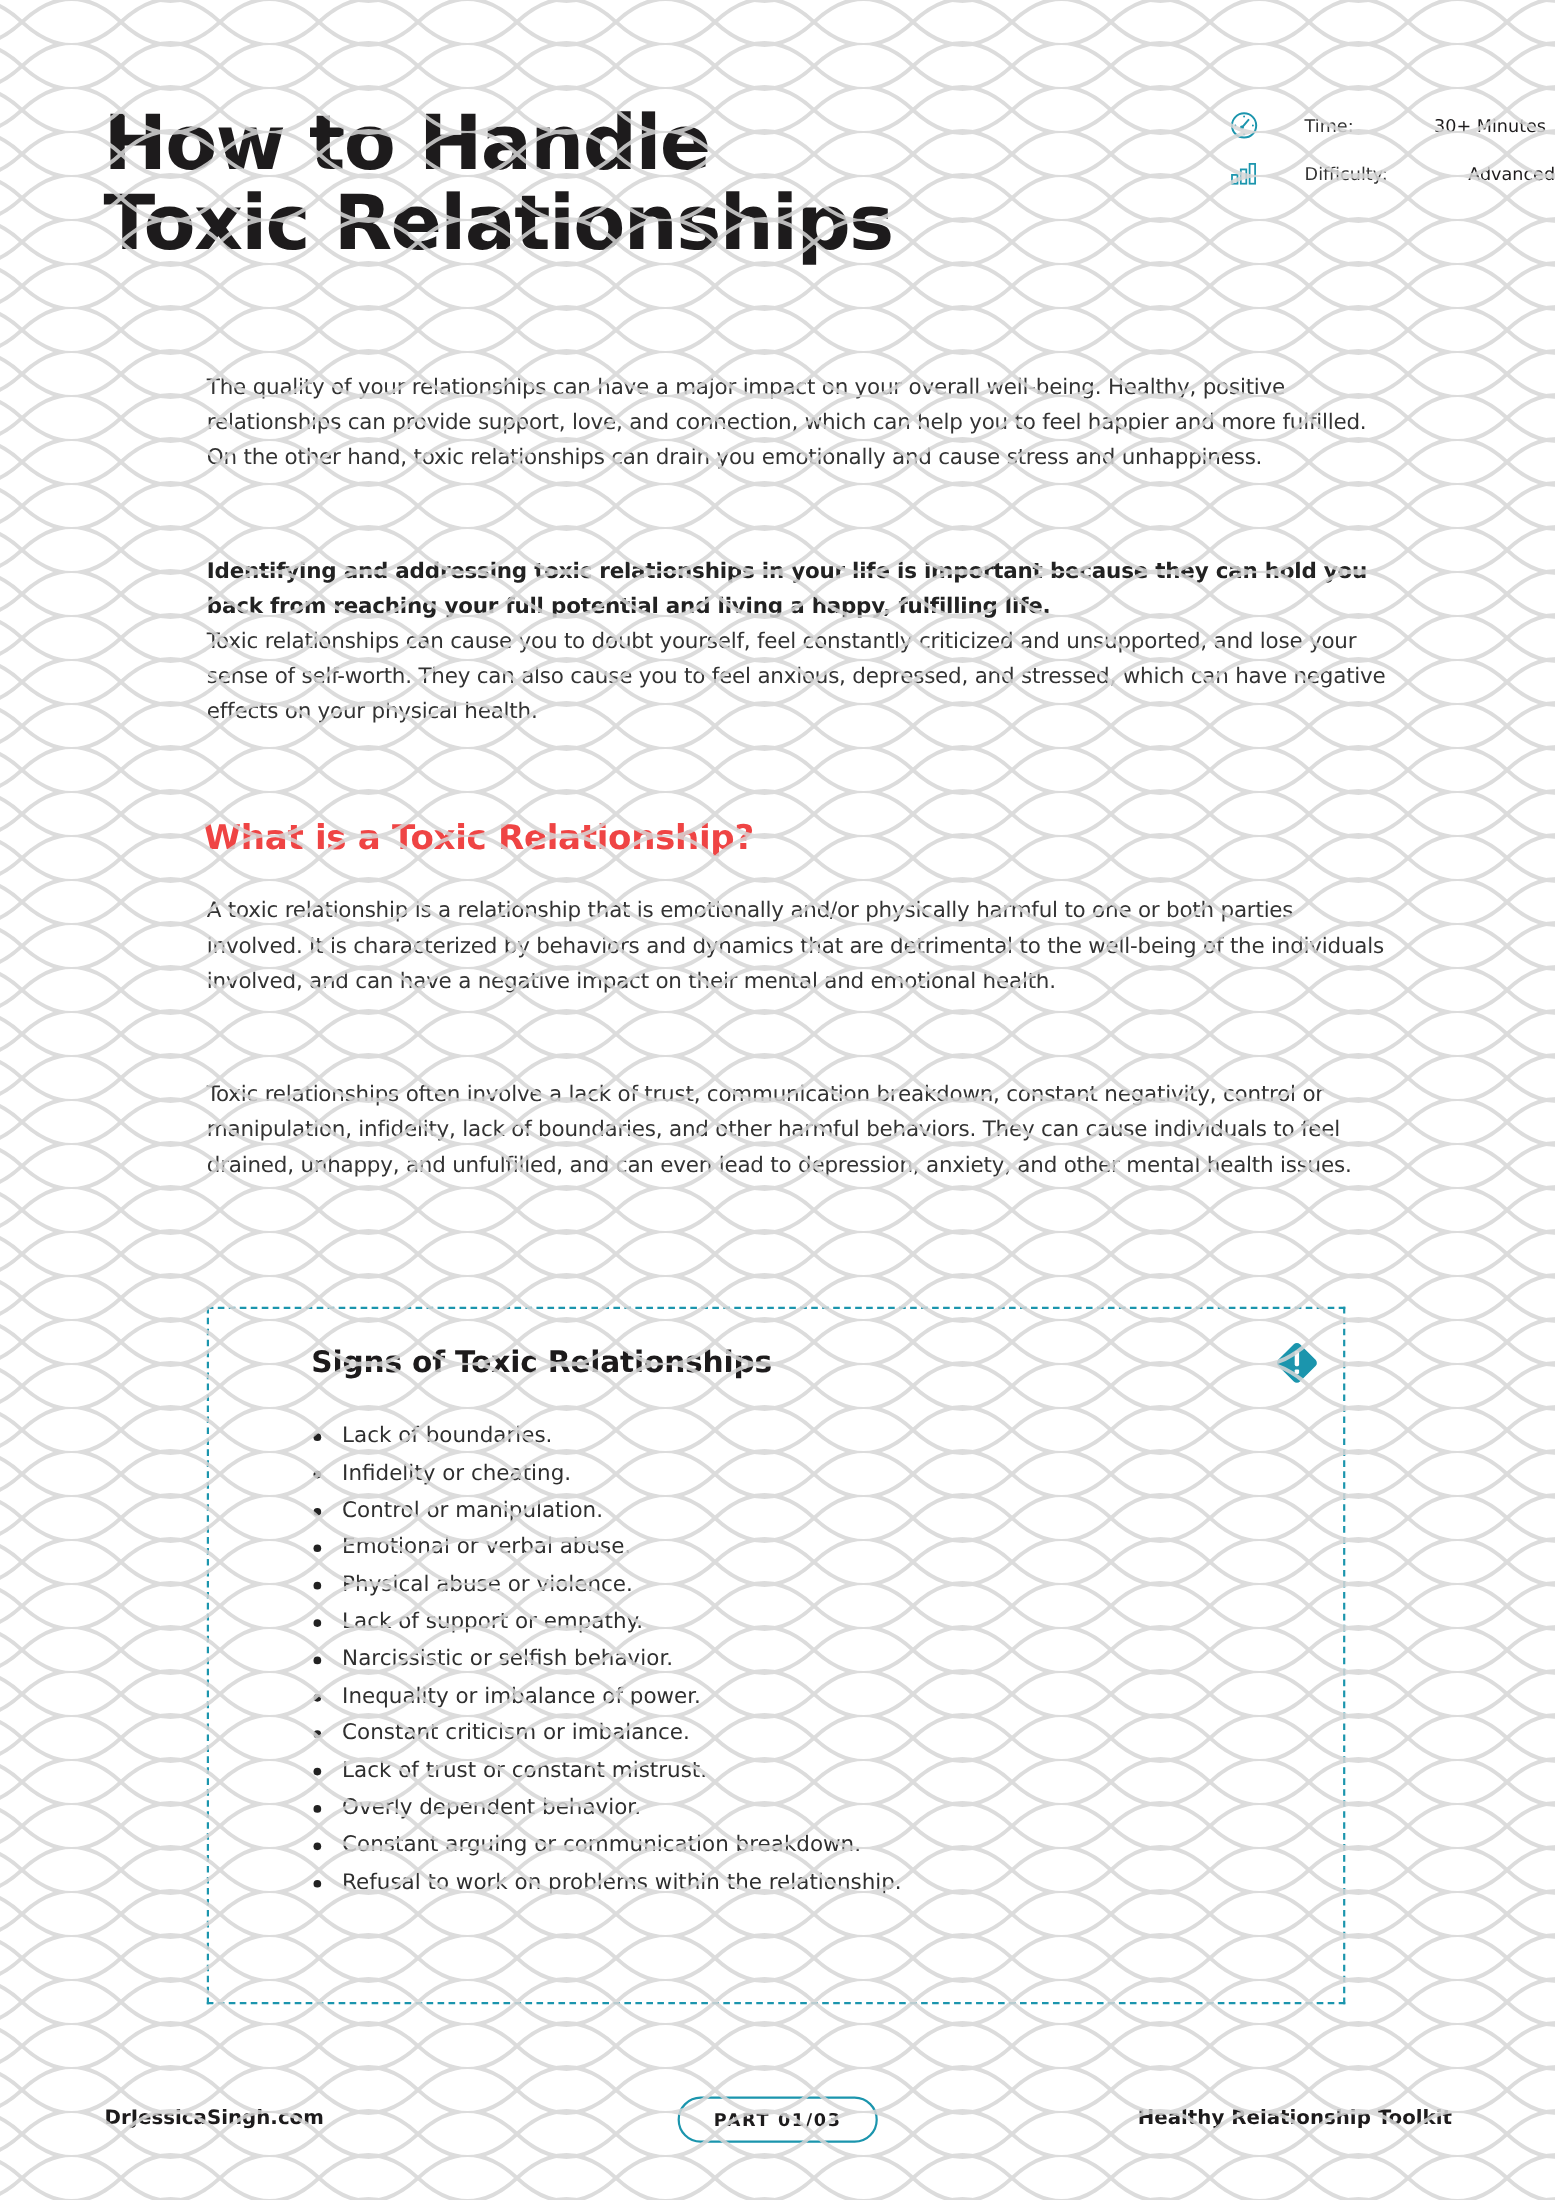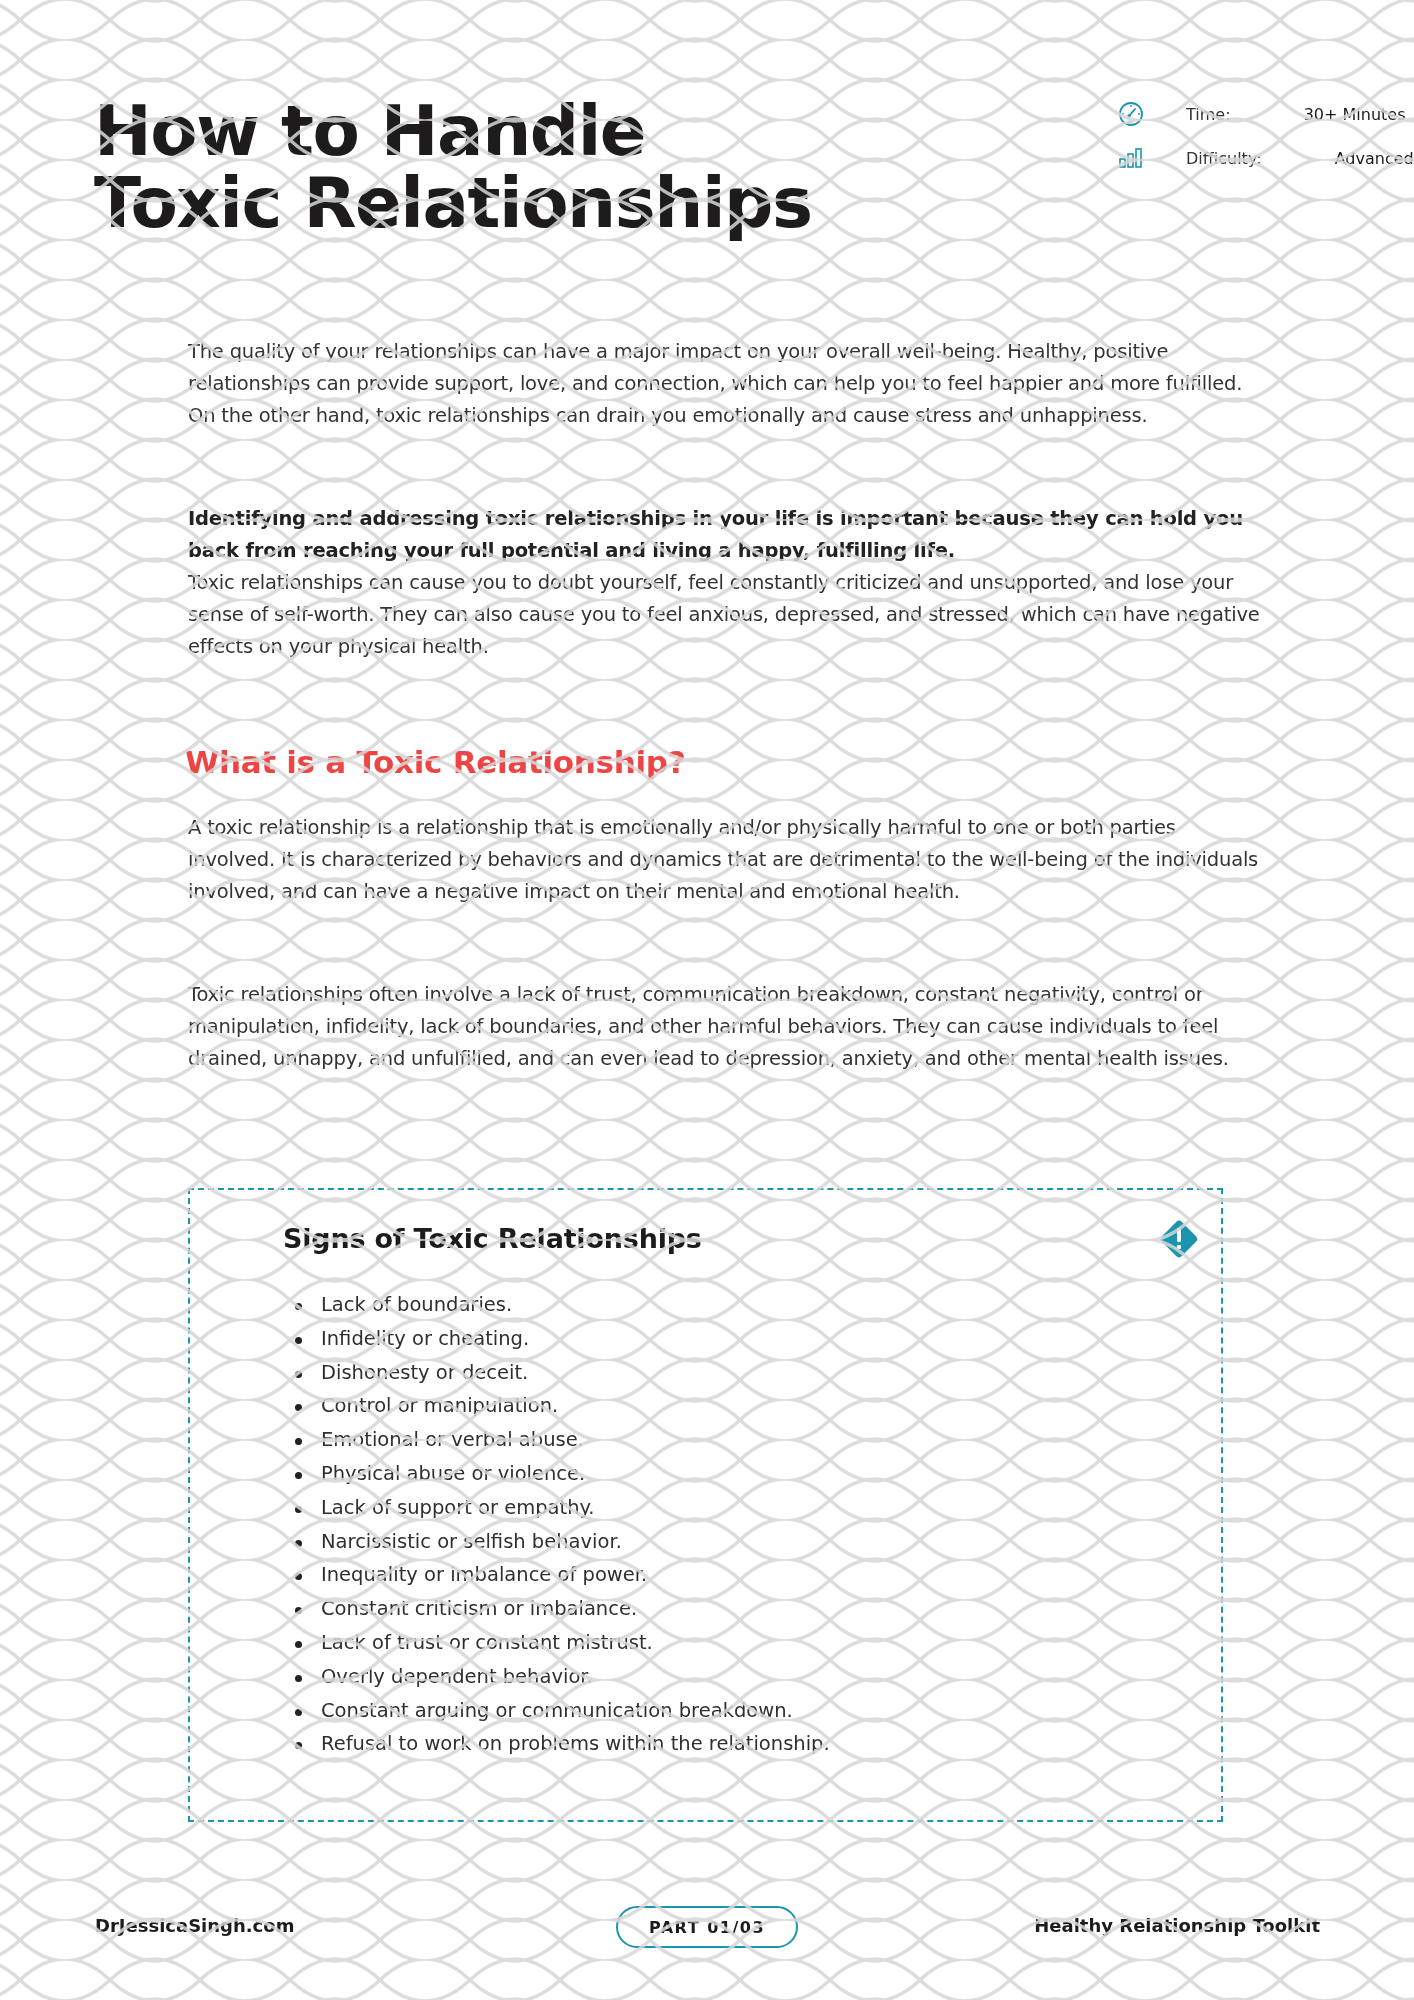--- a/index.html
+++ b/index.html
@@ -41,21 +41,21 @@
     .signs-box {
       position: absolute; left: 188px; top: 1188px; width: 1035px; height: 634px;
       border: 2px dashed #1b95ad; box-sizing: border-box;
     }
     .signs-title {
       position: absolute; left: 93px; top: 33px; margin: 0;
       font-size: 27px; font-weight: 700; color: #1d1b1c; letter-spacing: -0.2px;
     }
     .warn-icon { position: absolute; left: 966px; top: 26px; }
     .signs-list {
-      position: absolute; left: 103px; top: 98px; margin: 0; padding: 0; list-style: none;
+      position: absolute; left: 93px; top: 98px; margin: 0; padding: 0; list-style: none;
     }
     .signs-list li {
       font-size: 19.5px; line-height: 33.8px; color: #2f2f2f; position: relative; padding-left: 28px;
       white-space: nowrap;
     }
     .signs-list li::before {
       content: ""; position: absolute; left: 2px; top: 15px; width: 7px; height: 7px;
       border-radius: 50%; background: #222;
     }
 
@@ -126,21 +126,20 @@
   <div class="signs-box">
     <h3 class="signs-title">Signs of Toxic Relationships</h3>
     <svg class="warn-icon" width="46" height="46" viewBox="0 0 46 46">
       <rect x="9" y="9" width="28" height="28" rx="4" transform="rotate(45 23 23)" fill="#1b95ad"></rect>
       <rect x="21" y="12" width="4" height="14" rx="1.5" fill="#ffffff"></rect>
       <rect x="21" y="29" width="4" height="4" rx="1" fill="#ffffff"></rect>
     </svg>
     <ul class="signs-list">
       <li>Lack of boundaries.</li>
       <li>Infidelity or cheating.</li>
-      <li>Dishonesty or deceit.</li>
       <li>Control or manipulation.</li>
       <li>Emotional or verbal abuse.</li>
       <li>Physical abuse or violence.</li>
       <li>Lack of support or empathy.</li>
       <li>Narcissistic or selfish behavior.</li>
       <li>Inequality or imbalance of power.</li>
       <li>Constant criticism or imbalance.</li>
       <li>Lack of trust or constant mistrust.</li>
       <li>Overly dependent behavior.</li>
       <li>Constant arguing or communication breakdown.</li>

